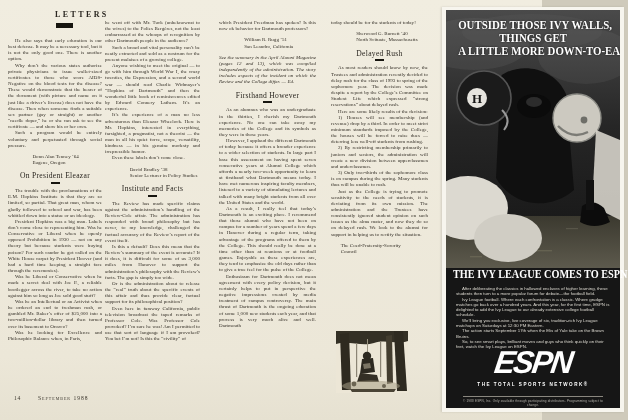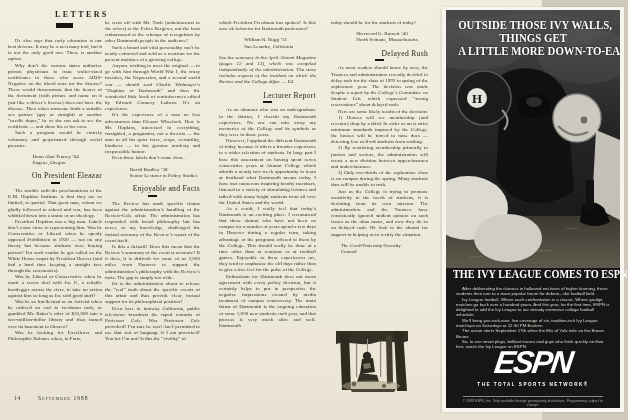--- a/index.html
+++ b/index.html
@@ -12,21 +12,21 @@
     font-weight:bold;color:#2a2620;}
   .header-rule{position:absolute;left:56px;top:23px;width:17px;height:5px;background:#17150f;}
   
   .col{position:absolute;text-align:justify;font-size:5px;line-height:6.15px;
     letter-spacing:.04px;color:var(--ink,#332e26);}
   .col p.para{margin:0;text-indent:7px;}
   .col p.para.cont{text-indent:0;}
   .col p.para.note{font-style:italic;margin-top:5px;}
   .sig{margin:5px 0 5px 26%;line-height:6.2px;}
   .sig.left{margin-left:10%;}
-  .lheading{text-align:right;margin:7px 0 4px;}
+  .lheading{text-align:center;margin:7px 0 4px;}
   .lheading-text{font-size:7.6px;letter-spacing:.3px;color:#2a2620;}
   .lheading-rule{width:9px;height:2.2px;background:#17150f;margin:2.5px auto 0;}
   .footer{position:absolute;left:14px;top:395px;font-size:5.6px;letter-spacing:.7px;color:#3a352c;}
   .footer .issue{margin-left:17px;font-variant:small-caps;letter-spacing:1px;}
   
   .woodcut{position:absolute;left:336px;top:331px;width:72px;height:62px;}
   
   .ad{position:absolute;left:442px;top:7px;width:182px;height:405px;background:#f7f5ee;
     box-shadow:-1px 0 2px rgba(0,0,0,.12);}
   .ad-inner{position:absolute;left:4px;top:3px;width:174px;height:398px;background:var(--ad-bg,#161616);}
@@ -81,37 +81,37 @@
       <p class="para cont">he went off with Mr. Tuck (unbeknownst to the wives) to the Folies Bergères, not the least embarrassed at the whoops of recognition by other Dartmouth people in the audience?</p>
       <p class="para">Such a broad and vital personality can’t be neatly extracted and sold as a nostrum for the present malaises of a growing college.</p>
       <p class="para">Anyone wishing to meet the original — to go with him through World War I, the crazy twenties, the Depression, and a second world war — should read Charlie Widmayer’s “Hopkins of Dartmouth” and then the wonderful little book of reminiscences edited by Edward Connery Lathem. It’s an experience.</p>
       <p class="para">It’s the experience of a man no less adventurous than Eleazar Wheelock. Here is Mr. Hopkins, interested in everything, farsighted, a pragmatist, not a theorist — the man in all his quiet force, scope, versatility, kindness — in his genuine modesty and irrepressible humor.</p>
       <p class="para">Even these labels don’t come close.</p>
       <div class="sig">
         <div>David Bradley ’38</div>
         <div>Senior Lecturer in Policy Studies</div>
       </div>
       <div class="lheading">
-        <div class="lheading-text">Enjoyable and Facts</div>
+        <div class="lheading-text">Institute and Facts</div>
         <div class="lheading-rule"></div>
       </div>
       <p class="para">The Review has made specific claims against the administration’s handling of the Review-Cole affair. The administration has responded with broad philosophy but has never, to my knowledge, challenged the factual accuracy of the Review’s report of the event itself.</p>
       <p class="para">Is this a default? Does this mean that the Review’s summary of the event is accurate? If it does, it is difficult for some of us 3,000 miles from Hanover to support the administration’s philosophy with the Review’s facts. The gap is simply too wide.</p>
       <p class="para">Or is the administration about to release the “real” truth about the specific events of this affair and thus provide clear, factual support for its philosophical position?</p>
       <p class="para">Even here in faraway California, public television broadcast the taped remarks of Professor Cole. Was Professor Cole provoked? I’m sure he was! Am I permitted to use that sort of language if I am provoked? You bet I’m not! Is this the “civility” of</p>
     </div>
   <div class="col" style="left:219px;top:20px;width:97px;height:372px">
       <p class="para cont">which President Freedman has spoken? Is this now ok behavior for Dartmouth professors?</p>
       <div class="sig">
         <div>William R. Rugg ’51</div>
         <div>San Leandro, California</div>
       </div>
       <p class="para note cont">See the summary in the April Alumni Magazine (pages 12 and 13), which was compiled independently of the administration. The story includes aspects of the incident on which the Review and the College differ. — Ed.</p>
       <div class="lheading">
-        <div class="lheading-text">Lecturer Report</div>
+        <div class="lheading-text">Firsthand However</div>
         <div class="lheading-rule"></div>
       </div>
       <p class="para">As an alumnus who was an undergraduate in the thirties, I cherish my Dartmouth experience. No one can take away my memories of the College and its symbols as they were in those years.</p>
       <p class="para">However, I applaud the different Dartmouth of today because it offers a broader experience to a wider selection of students. In large part I base this assessment on having spent seven consecutive years at Alumni College which affords a nearly two-week opportunity to learn at firsthand what Dartmouth means today. I have met numerous inspiring faculty members, listened to a variety of stimulating lectures and talked with many bright students from all over the United States and the world.</p>
       <p class="para">As a result, I really feel that today’s Dartmouth is an exciting place. I recommend that those alumni who have not been on campus for a number of years spend a few days in Hanover during a regular term, taking advantage of the programs offered to them by the College. This should really be done at a time other than at reunions or at football games. Enjoyable as these experiences are, they tend to emphasize the old days rather than to give a true feel for the pulse of the College.</p>
       <p class="para">Enthusiasm for Dartmouth does not mean agreement with every policy decision, but it certainly helps to put in perspective the negative impressions created by media treatment of campus controversy. The main thrust of Dartmouth is the ongoing education of some 1,000 new students each year, and that process is very much alive and well. Dartmouth</p>
     </div>
   <div class="col" style="left:331px;top:20px;width:97px;height:308px">
       <p class="para cont">today should be for the students of today!</p>
       <div class="sig">

